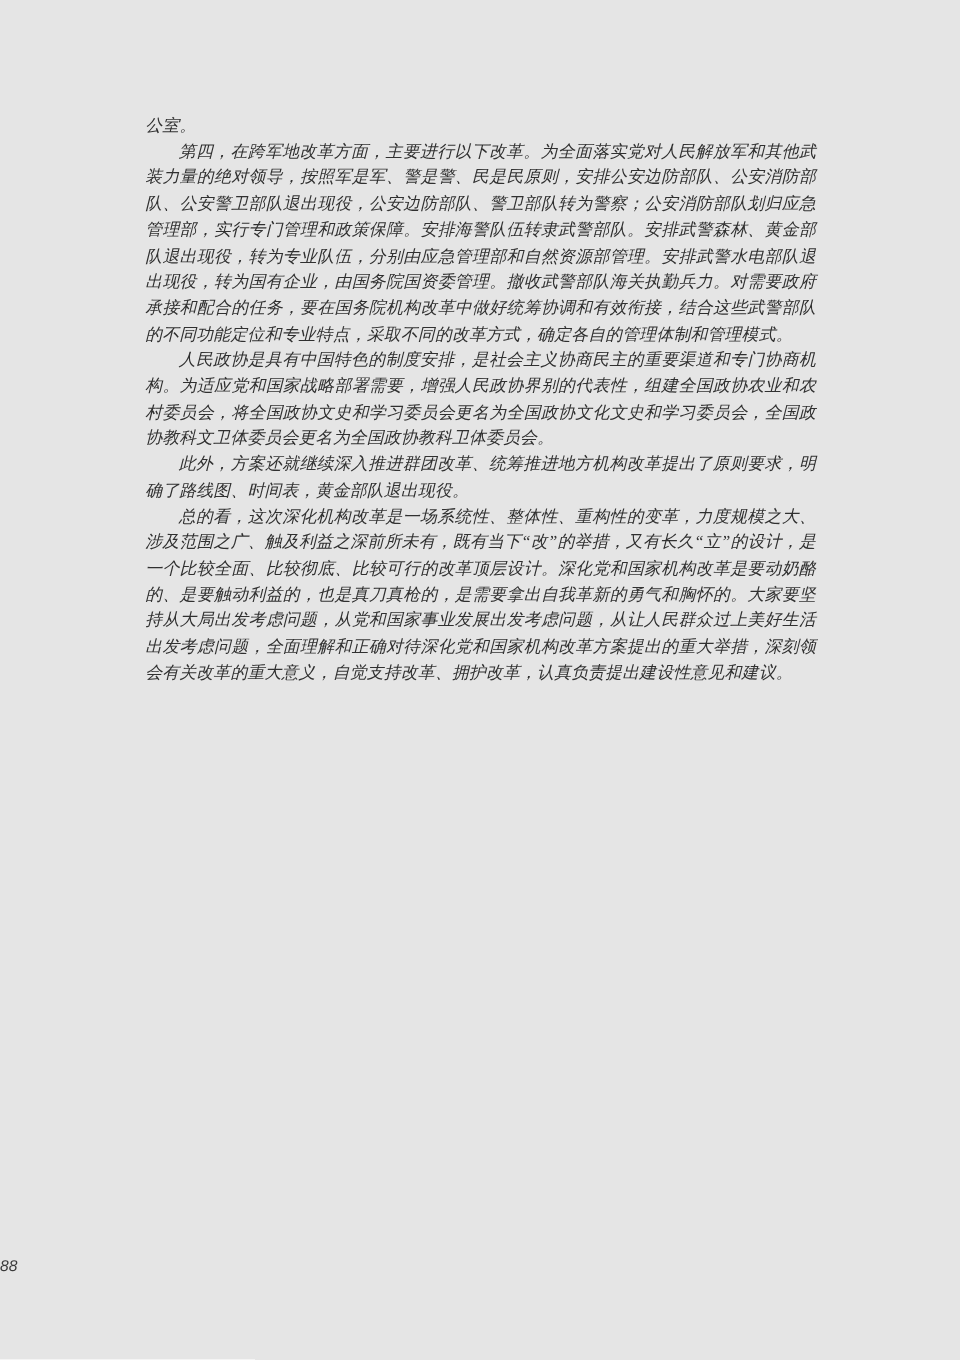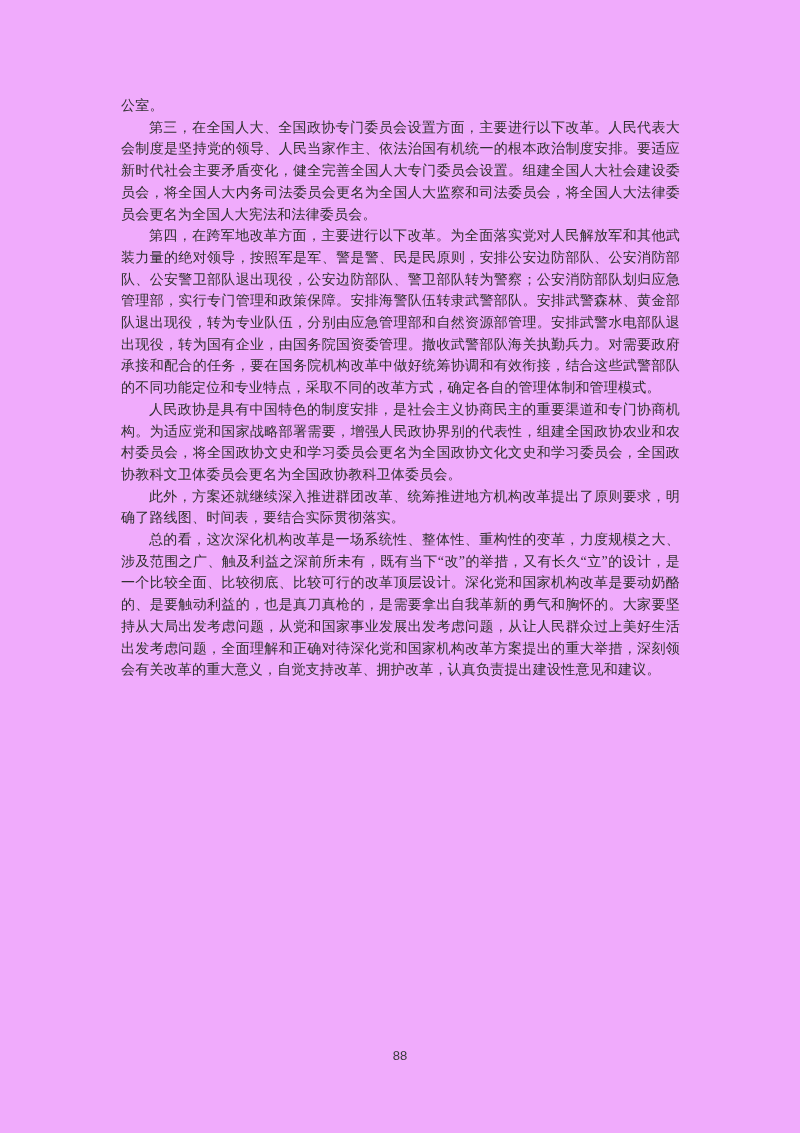--- a/index.html
+++ b/index.html
@@ -9,22 +9,23 @@
     height: 1133px;
     background: #ffffff;
     font-family: "Liberation Serif", "DejaVu Serif", serif;
     overflow: hidden;
   }
 
   .page {
     position: relative;
     width: 800px;
     height: 1133px;
-    background: #f0abfc;
+    background: #e5e5e5;
     color: #303030;
+    font-style: italic;
   }
 
   .content {
     position: absolute;
     left: 121px;
     top: 95px;
     width: 559px;
   }
 
   .content p {
@@ -38,45 +39,44 @@
 
   .content p.indented {
     text-indent: 2em;
   }
 
   .page-footer {
     position: absolute;
     top: 1046px;
     left: 0;
     width: 800px;
-    text-align: center;
+    text-align: left;
   }
 
   .page-footer span {
     font-size: 13px;
     color: #3a3a3a;
     font-family: "Liberation Sans", "DejaVu Sans", sans-serif;
   }
 </style>
 </head>
 <body>
 
 <div class="page">
 
   <div class="content">
     <p>公室。</p>
 
-    <p class="indented">第三，在全国人大、全国政协专门委员会设置方面，主要进行以下改革。人民代表大会制度是坚持党的领导、人民当家作主、依法治国有机统一的根本政治制度安排。要适应新时代社会主要矛盾变化，健全完善全国人大专门委员会设置。组建全国人大社会建设委员会，将全国人大内务司法委员会更名为全国人大监察和司法委员会，将全国人大法律委员会更名为全国人大宪法和法律委员会。</p>
 
     <p class="indented">第四，在跨军地改革方面，主要进行以下改革。为全面落实党对人民解放军和其他武装力量的绝对领导，按照军是军、警是警、民是民原则，安排公安边防部队、公安消防部队、公安警卫部队退出现役，公安边防部队、警卫部队转为警察；公安消防部队划归应急管理部，实行专门管理和政策保障。安排海警队伍转隶武警部队。安排武警森林、黄金部队退出现役，转为专业队伍，分别由应急管理部和自然资源部管理。安排武警水电部队退出现役，转为国有企业，由国务院国资委管理。撤收武警部队海关执勤兵力。对需要政府承接和配合的任务，要在国务院机构改革中做好统筹协调和有效衔接，结合这些武警部队的不同功能定位和专业特点，采取不同的改革方式，确定各自的管理体制和管理模式。</p>
 
     <p class="indented">人民政协是具有中国特色的制度安排，是社会主义协商民主的重要渠道和专门协商机构。为适应党和国家战略部署需要，增强人民政协界别的代表性，组建全国政协农业和农村委员会，将全国政协文史和学习委员会更名为全国政协文化文史和学习委员会，全国政协教科文卫体委员会更名为全国政协教科卫体委员会。</p>
 
 
-    <p class="indented">此外，方案还就继续深入推进群团改革、统筹推进地方机构改革提出了原则要求，明确了路线图、时间表，要结合实际贯彻落实。</p>
+    <p class="indented">此外，方案还就继续深入推进群团改革、统筹推进地方机构改革提出了原则要求，明确了路线图、时间表，黄金部队退出现役。</p>
 
     <p class="indented">总的看，这次深化机构改革是一场系统性、整体性、重构性的变革，力度规模之大、涉及范围之广、触及利益之深前所未有，既有当下“改”的举措，又有长久“立”的设计，是一个比较全面、比较彻底、比较可行的改革顶层设计。深化党和国家机构改革是要动奶酪的、是要触动利益的，也是真刀真枪的，是需要拿出自我革新的勇气和胸怀的。大家要坚持从大局出发考虑问题，从党和国家事业发展出发考虑问题，从让人民群众过上美好生活出发考虑问题，全面理解和正确对待深化党和国家机构改革方案提出的重大举措，深刻领会有关改革的重大意义，自觉支持改革、拥护改革，认真负责提出建设性意见和建议。</p>
   </div>
 
   <div class="page-footer">
     <span>88</span>
   </div>
 
 </div>
 

